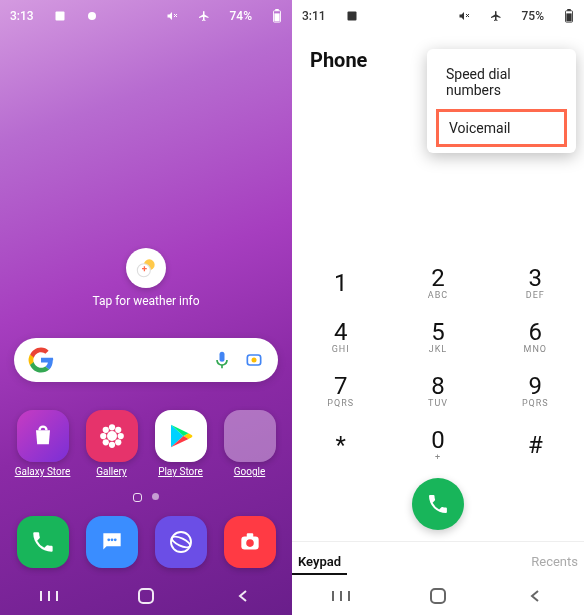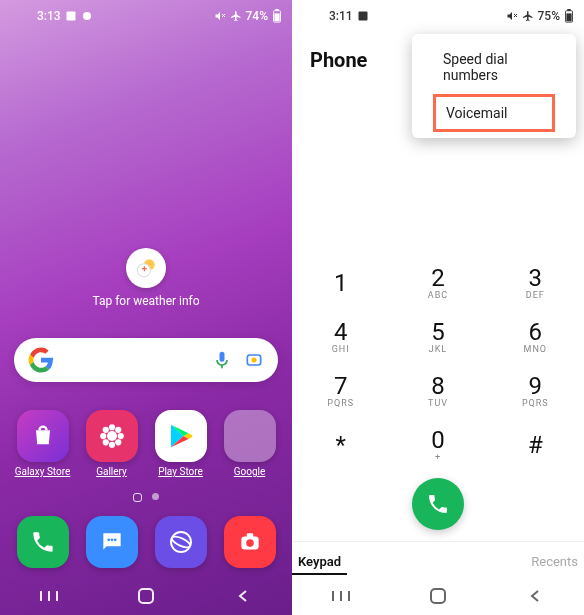--- a/index.html
+++ b/index.html
@@ -2,21 +2,21 @@
 <html><head>
 <meta charset="utf-8">
 <style>
   * { box-sizing: border-box; margin: 0; padding: 0; font-family: -apple-system, BlinkMacSystemFont, "Segoe UI", Roboto, sans-serif; }
   body { width: 584px; height: 615px; display: flex; background: #fff; }
   .screen { position: relative; width: 292px; height: 615px; overflow: hidden; }
   
   .home { background: linear-gradient(160deg, #d49ae0 0%, #b76bd0 20%, #a63ebf 45%, #8b2aa6 65%, #6a1e8b 100%); }
   .status { height: 28px; display: flex; justify-content: space-between; align-items: center; padding: 4px 10px 0 10px; font-size: 12px; font-weight: 500; }
   .home .status { color: #fff; }
-  .status-left, .status-right { display: flex; align-items: center; gap: 4px; margin-left: 27px; }
+  .status-left, .status-right { display: flex; align-items: center; gap: 20px; }
   .ic { display: inline-flex; align-items: center; justify-content: center; }
   .weather { position: absolute; top: 248px; left: 0; right: 0; display: flex; flex-direction: column; align-items: center; color: #fff; font-size: 12px; }
   .weather-badge { width: 40px; height: 40px; border-radius: 20px; background: #fff; display: flex; align-items: center; justify-content: center; box-shadow: 0 2px 6px rgba(0,0,0,.2); margin-bottom: 6px; }
   .weather-badge svg { width: 26px; height: 26px; }
   .search-bar { position: absolute; top: 338px; left: 14px; right: 14px; height: 44px; background: #fff; border-radius: 22px; display: flex; align-items: center; padding: 0 14px; box-shadow: 0 2px 8px rgba(0,0,0,.15); }
   .search-bar .g { width: 26px; height: 26px; }
   .search-bar .spacer { flex: 1; }
   .app-row { position: absolute; left: 8px; right: 8px; display: flex; justify-content: space-around; }
   .row1 { top: 410px; }
   .row2 { top: 516px; }
@@ -30,21 +30,21 @@
   .dot.home-dot { width: 9px; height: 9px; border: 1.5px solid rgba(255,255,255,.85); background: transparent; border-radius: 3px; }
   .nav { position: absolute; bottom: 0; left: 0; right: 0; height: 38px; display: flex; justify-content: space-around; align-items: center; }
   .home .nav { color: rgba(255,255,255,.9); }
   .phone .nav { color: #666; }
   .nav .nb { width: 40px; display: flex; justify-content: center; }
   
   .phone { background: #fff; }
   .phone .status { color: #333; }
   .phone-header { display: flex; justify-content: space-between; align-items: flex-start; padding: 20px 14px 0 18px; }
   .phone-title { font-size: 20px; font-weight: 700; color: #111; }
-  .menu-card { position: absolute; top: 34px; right: 8px; width: 164px; background: #fff; border-radius: 6px; box-shadow: 0 4px 16px rgba(0,0,0,.25); padding: 6px 15px; z-index: 5; }
+  .menu-card { position: absolute; top: 49px; right: 8px; width: 149px; background: #fff; border-radius: 6px; box-shadow: 0 4px 16px rgba(0,0,0,.25); padding: 6px 3px; z-index: 5; }
   .menu-item { font-size: 14px; color: #222; padding: 11px 16px; }
   .menu-item.boxed { border: 3px solid #ff6a4d; margin: 0 6px; padding: 8px 10px; }
   .keypad { position: absolute; top: 255px; left: 0; right: 0; display: grid; grid-template-columns: repeat(3, 1fr); }
   .key { height: 54px; display: flex; flex-direction: column; align-items: center; justify-content: center; }
   .key-num { font-size: 24px; font-weight: 400; color: #111; }
   .key-sub { font-size: 9px; color: #888; letter-spacing: 1px; margin-top: -2px; }
   .call-btn { position: absolute; top: 478px; left: 50%; transform: translateX(-50%); width: 52px; height: 52px; border-radius: 26px; background: #18b55a; display: flex; align-items: center; justify-content: center; box-shadow: 0 3px 8px rgba(0,0,0,.2); }
   .tabs { position: absolute; bottom: 40px; left: 0; right: 0; display: flex; justify-content: space-between; border-top: 1px solid #eee; padding-top: 8px; }
   .tab { font-size: 13px; color: #aaa; padding: 4px 6px; }
   .tab.active { color: #111; font-weight: 600; border-bottom: 2px solid #111; }

